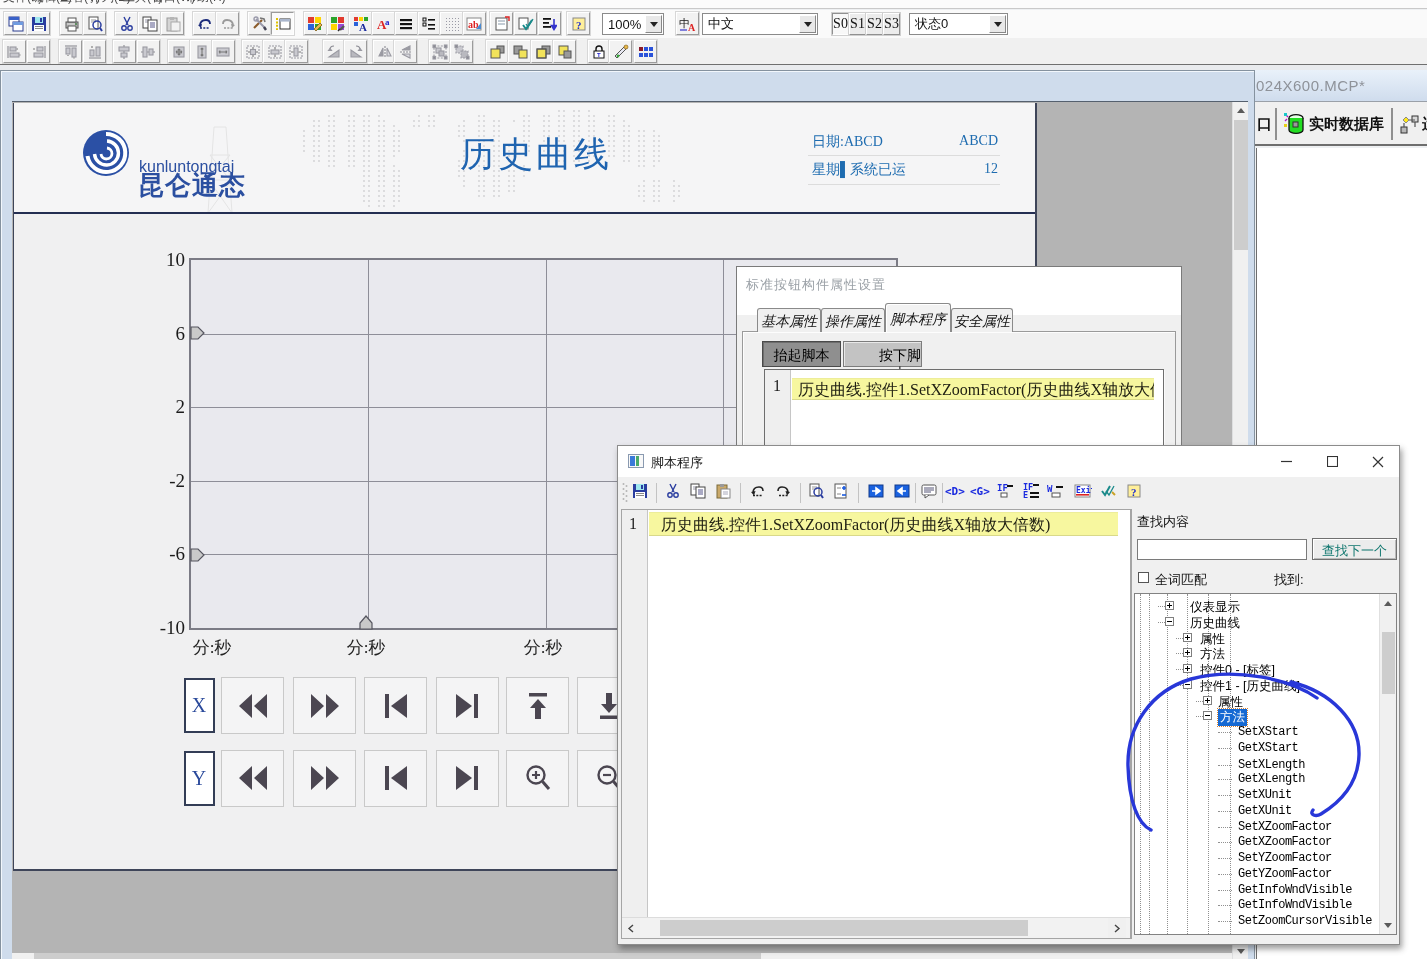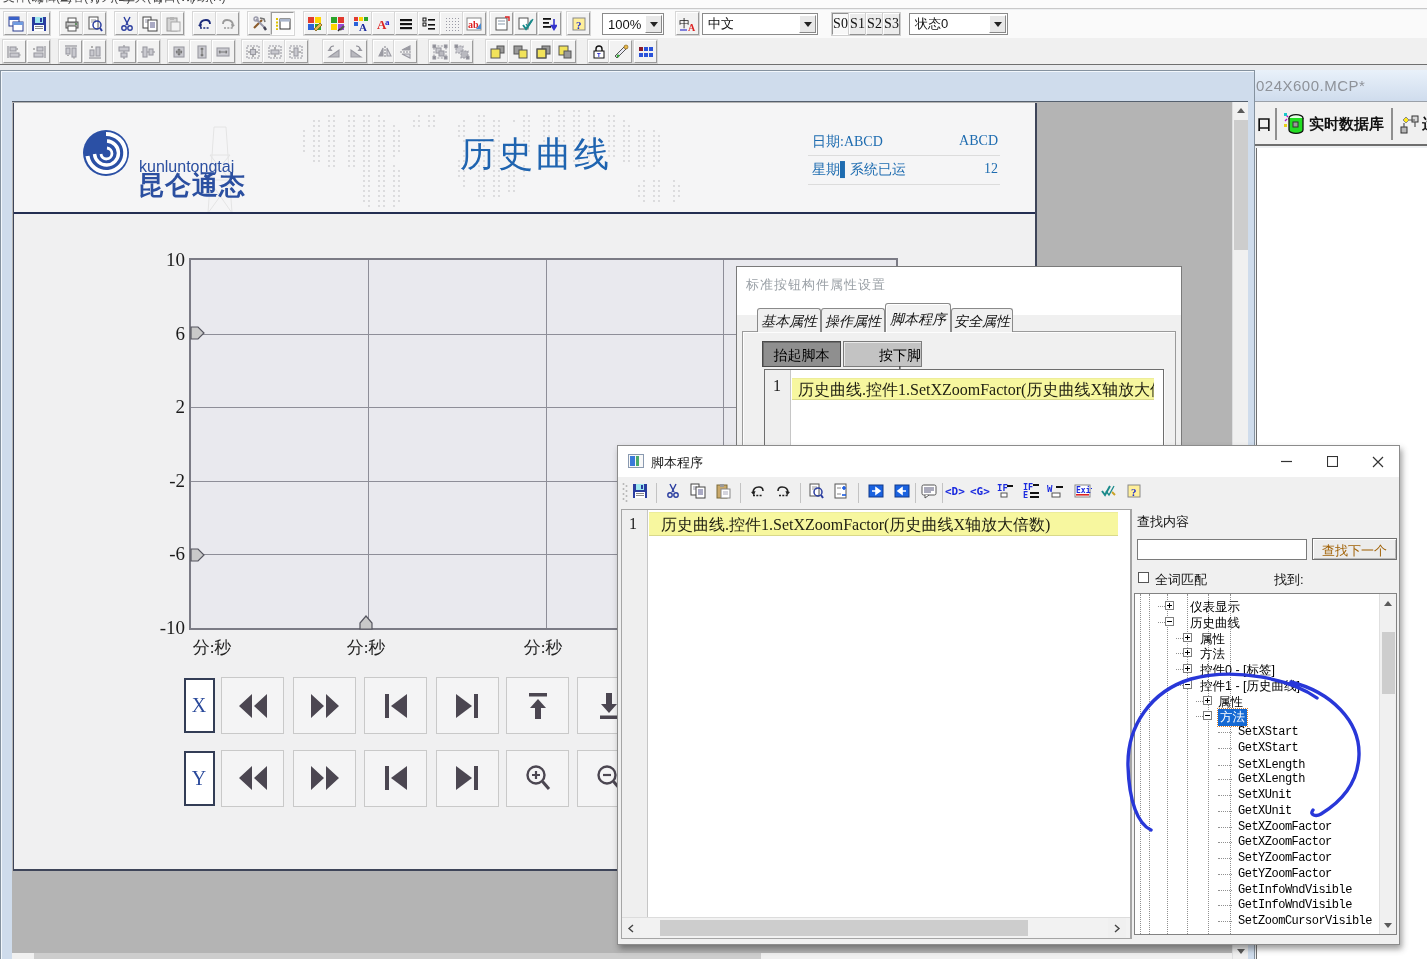--- a/index.html
+++ b/index.html
@@ -131,21 +131,21 @@
   .sw-sep { position:absolute; top:6px; width:1px; height:20px; background:#c3c3c3; }
   .sw-editor { position:absolute; left:3px; top:63px; width:510px; height:430px; background:#fff;
                border:1px solid #a5a5a5; overflow:hidden; }
   .sw-hscroll { position:absolute; left:0; bottom:0; width:100%; height:21px; background:#f2f2f2; border-top:1px solid #dcdcdc; }
   .sw-divider { position:absolute; left:513px; top:63px; width:1px; height:430px; background:#a5a5a5; }
 
   .find-label { position:absolute; font-size:13px; color:#111; }
   .find-input { position:absolute; left:519px; top:93px; width:170px; height:21px; background:#fff; border:1px solid #7a7a7a; }
   .find-btn { position:absolute; left:694px; top:92px; width:85px; height:22px; background:#ececec;
               border:1px solid #707070; box-shadow:inset 1px 1px 0 #fff, inset -1px -1px 0 #b9b9b9;
-              font-size:13px; color:#a16207; text-align:center; padding-top:3px; }
+              font-size:13px; color:#0f766e; text-align:center; padding-top:3px; }
   .checkbox { position:absolute; left:520px; top:126px; width:11px; height:11px; background:#fff; border:1px solid #555; }
 
   .tree-box { position:absolute; left:516px; top:147px; width:263px; height:342px; background:#fff;
               border:1px solid #828282; overflow:hidden; }
   .tree-guide { position:absolute; top:0; bottom:0; width:0; border-left:1px dotted #909090; }
   .tree-row { position:absolute; height:16px; font-size:12px; letter-spacing:-0.5px; color:#000; white-space:nowrap;
               font-family:"Liberation Mono", monospace; }
   .tree-row .cjk { font-family:"Liberation Sans", sans-serif; font-size:12.5px; letter-spacing:0; }
   .expander { position:absolute; width:9px; height:9px; background:#fff; border:1px solid #7f7f7f; }
   .expander .h { position:absolute; left:1px; top:3px; width:5px; height:1px; background:#000; }

